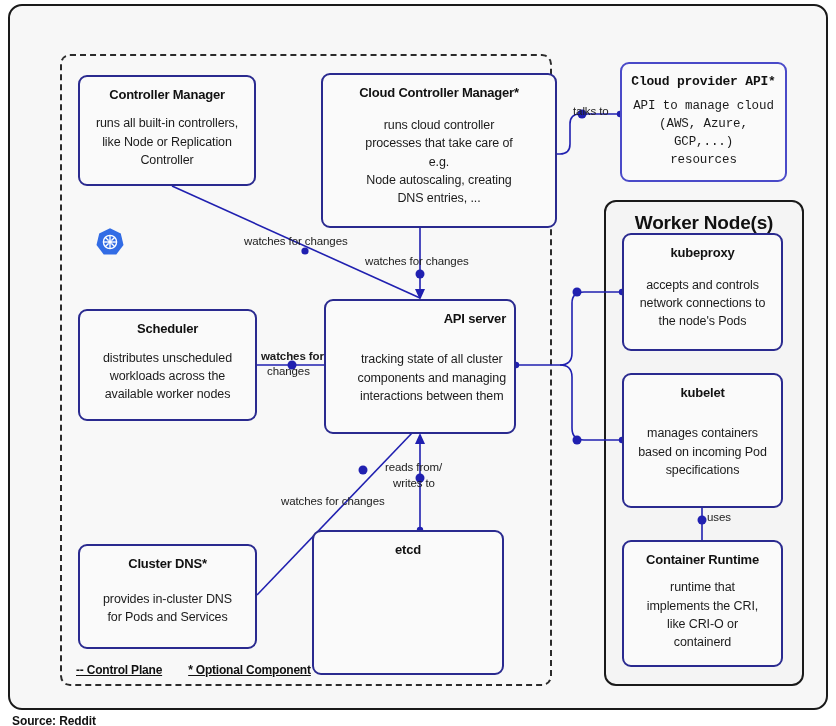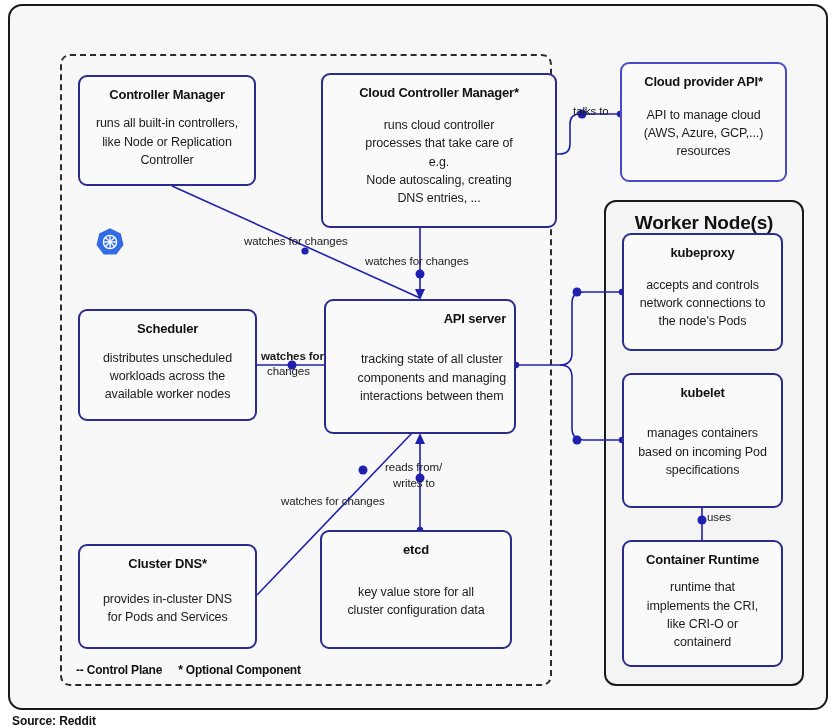--- a/index.html
+++ b/index.html
@@ -121,22 +121,23 @@
 
   
   .legend {
     position: absolute;
     left: 76px;
     top: 663px;
     font-size: 12px;
     font-weight: bold;
     color: #111111;
     display: flex;
-    gap: 16px;
+    gap: 26px;
     letter-spacing: -0.2px;
+    text-decoration: underline;
   }
 
   
   .k8s-logo {
     position: absolute;
     left: 95px;
     top: 227px;
     width: 30px;
     height: 30px;
   }
@@ -266,29 +267,25 @@
   </div>
 
   <div class="box" style="left:78px; top:544px; width:179px; height:105px;">
     <div class="box-title">Cluster DNS*</div>
     <div class="box-desc">
       <span>provides in-cluster DNS</span>
       <span>for Pods and Services</span>
     </div>
   </div>
 
-  <div class="box" style="left:320px; top:530px; width:192px; height:119px;">
+  <div class="box" style="left:312px; top:530px; width:192px; height:145px;">
     <div class="box-title">etcd</div>
-    <div class="box-desc">
-      <span>key value store for all</span>
-      <span>cluster configuration data</span>
-    </div>
-  </div>
-
-  <div class="box light" style="left:620px; top:62px; width:167px; height:120px;">
+  </div>
+
+  <div class="box light" style="left:620px; top:62px; width:167px; height:120px;font-family:Liberation Mono, monospace;">
     <div class="box-title">Cloud provider API*</div>
     <div class="box-desc">
       <span>API to manage cloud</span>
       <span>(AWS, Azure, GCP,...)</span>
       <span>resources</span>
     </div>
   </div>
 
   <div class="box" style="left:622px; top:233px; width:161px; height:118px;justify-content:flex-end;">
     <div class="box-title">kubeproxy</div>

